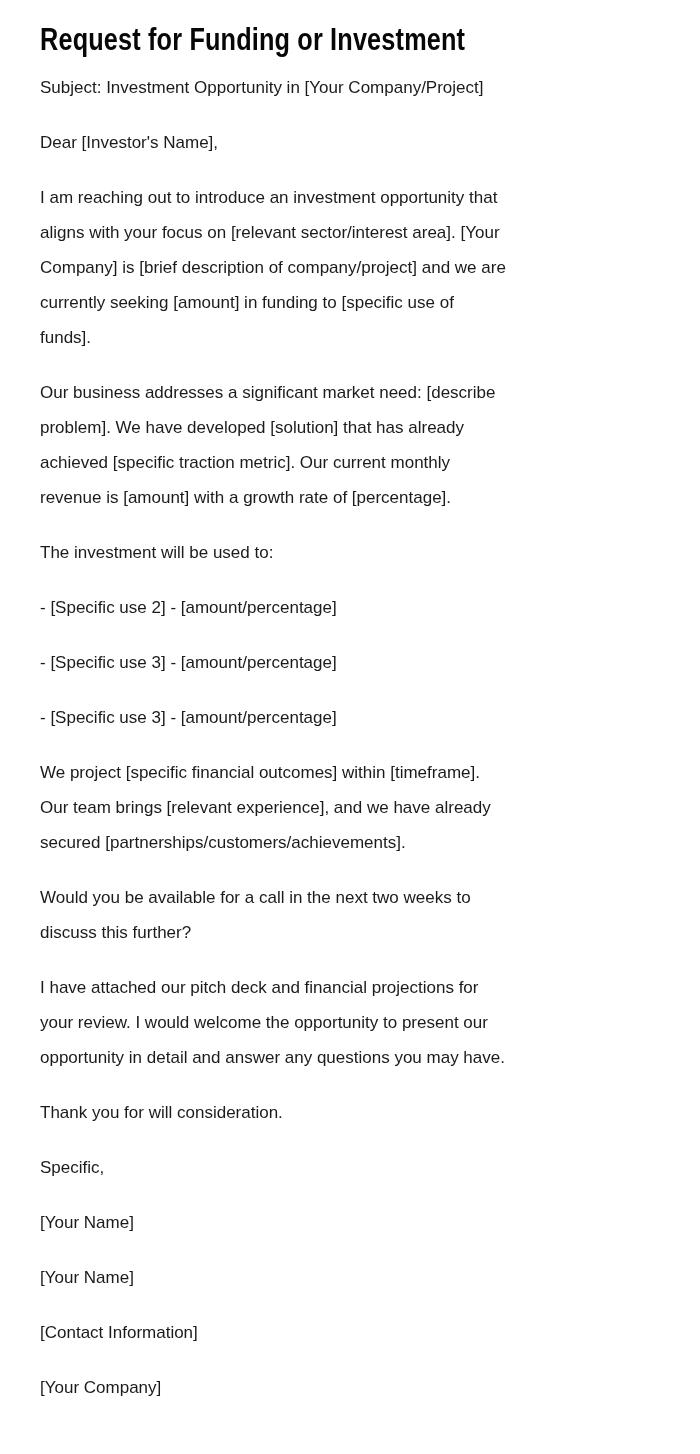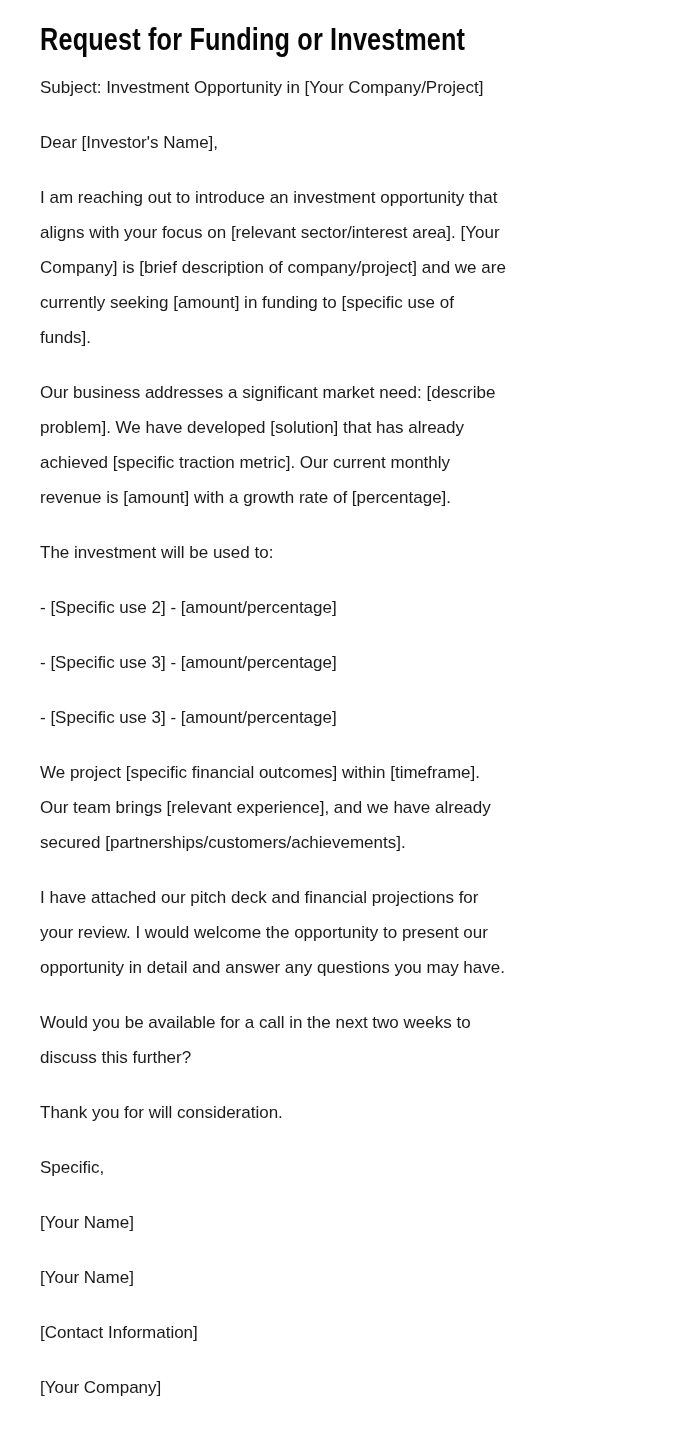--- a/index.html
+++ b/index.html
@@ -65,26 +65,26 @@
   <p class="doc-para">- [Specific use 2] - [amount/percentage]</p>
 
   <p class="doc-para">- [Specific use 3] - [amount/percentage]</p>
 
   <p class="doc-para">- [Specific use 3] - [amount/percentage]</p>
 
   <p class="doc-para">We project [specific financial outcomes] within [timeframe].
 Our team brings [relevant experience], and we have already
 secured [partnerships/customers/achievements].</p>
 
+  <p class="doc-para">Would you be available for a call in the next two weeks to
+discuss this further?</p>
+
   <p class="doc-para">I have attached our pitch deck and financial projections for
 your review. I would welcome the opportunity to present our
 opportunity in detail and answer any questions you may have.</p>
-
-  <p class="doc-para">Would you be available for a call in the next two weeks to
-discuss this further?</p>
 
   <p class="doc-para">Thank you for will consideration.</p>
 
   <p class="doc-para">Specific,</p>
 
   <p class="doc-para">[Your Name]</p>
 
   <p class="doc-para">[Your Name]</p>
 
   <p class="doc-para">[Contact Information]</p>

